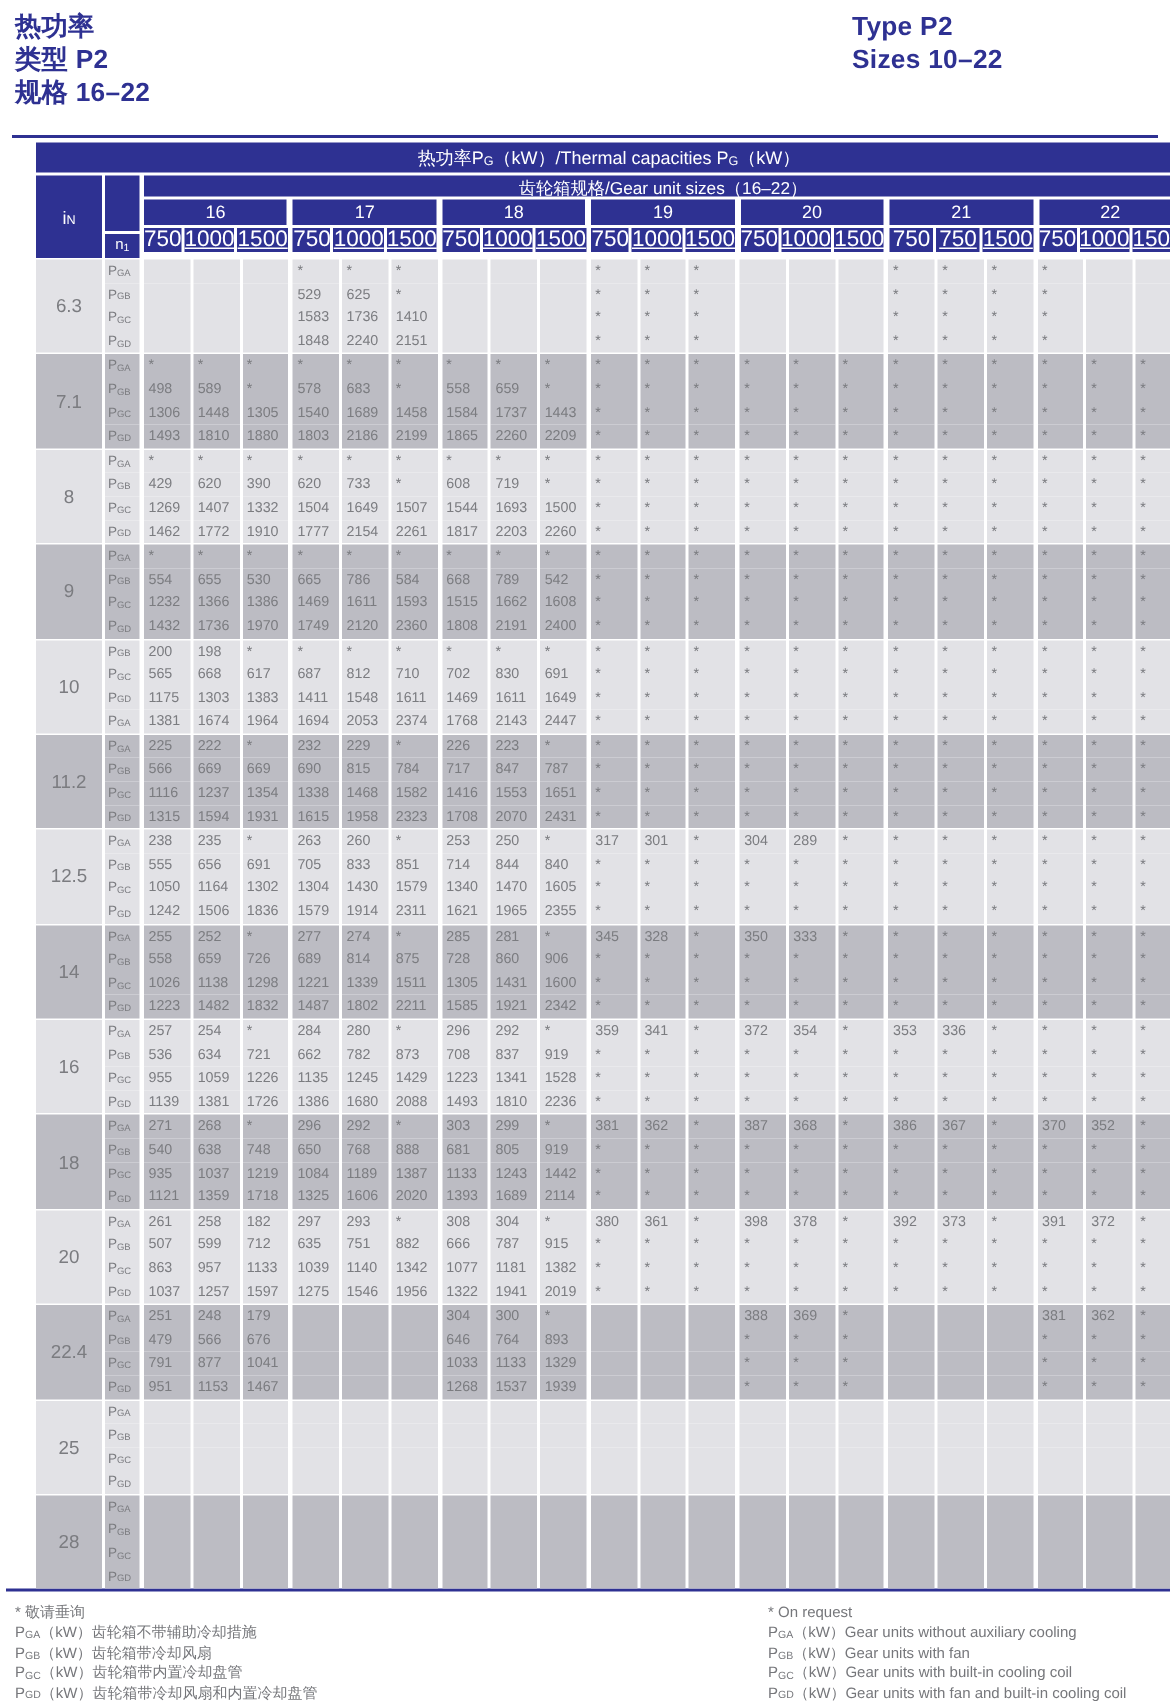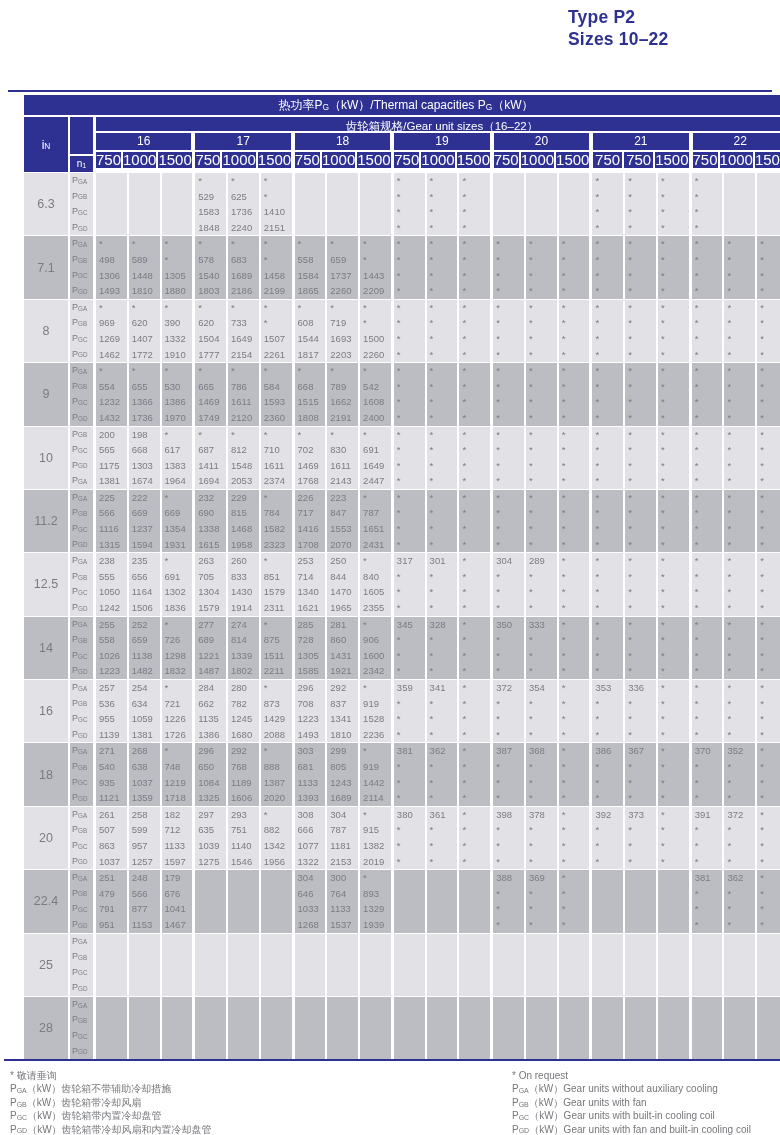--- a/index.html
+++ b/index.html
@@ -21,21 +21,21 @@
   .h-in{width:44px;flex:none;background:var(--navy);color:#fff;display:flex;align-items:center;justify-content:center;font-size:12px;}
   .h-col2{width:23px;flex:none;margin-left:2px;display:flex;flex-direction:column;}
   .h-blank{height:37px;background:var(--navy);margin-bottom:2px;}
   .h-n1{height:16px;background:var(--navy);color:#fff;font-size:10px;text-align:center;line-height:16px;}
   .h-right{flex:1;margin-left:3px;min-width:0;}
   .ghdr{height:14px;line-height:18px;background:var(--navy);color:#fff;text-align:center;font-size:11.5px;margin-bottom:2px;}
   .hrow{display:flex;}
   .hrow.sizes{margin-bottom:2px;}
   .grp{flex:1 1 0;margin-left:4px;display:flex;min-width:0;}
   .grp:first-child{margin-left:0;}
-  .grp > div + div{margin-left:2px;}
+  .grp > div + div{margin-left:2px;text-decoration:underline;}
   .size{flex:1 1 0;height:17px;line-height:17px;background:var(--navy);color:#fff;text-align:center;font-size:12px;}
   .speed{flex:1 1 0;height:16px;line-height:16px;background:var(--navy);color:#fff;text-align:center;font-size:15px;}
   
   .tbody{margin-top:1px;}
   .block{display:flex;border-top:1px solid #fff;}
   .block:first-child{border-top:none;}
   .in-cell{width:44px;flex:none;display:flex;align-items:center;justify-content:center;font-size:12.5px;color:var(--txt);}
   .block.light .in-cell,.block.light .lb,.block.light .c{background:var(--light);}
   .block.dark .in-cell,.block.dark .lb,.block.dark .c{background:var(--dark);}
   .rws{flex:1;margin-left:2px;min-width:0;}
@@ -51,20 +51,25 @@
   .fn-left{left:10px;}
   .fn-right{left:512px;}
   .fn-line{line-height:12.4px;white-space:nowrap;}
   .fn-line.first{margin-bottom:1px;}
 </style>
 </head>
 <body>
 
 <div class="page">
 
+  <div class="title-col title-left">
+    <div class="title-line">热功率</div>
+    <div class="title-line">类型 P2</div>
+    <div class="title-line">规格 16–22</div>
+  </div>
   <div class="title-col title-right">
     <div class="title-line">Type P2</div>
     <div class="title-line">Sizes 10–22</div>
   </div>
 
   <div class="rule"></div>
 
   <div class="tbl" id="tbl">
       <div class="cap">热功率P<span class="sub">G</span>（kW）/Thermal capacities P<span class="sub">G</span>（kW）</div>
       <div class="hgrid">
@@ -489,21 +494,21 @@
               </div>
               <div class="g">
                 <div class="c">*</div>
                 <div class="c">*</div>
                 <div class="c">*</div>
               </div>
             </div>
             <div class="r">
               <div class="lb">P<span class="sub">GB</span></div>
               <div class="g">
-                <div class="c">969</div>
+                <div class="c">429</div>
                 <div class="c">620</div>
                 <div class="c">390</div>
               </div>
               <div class="g">
                 <div class="c">620</div>
                 <div class="c">733</div>
                 <div class="c">*</div>
               </div>
               <div class="g">
                 <div class="c">608</div>
@@ -1832,21 +1837,21 @@
                 <div class="c">1257</div>
                 <div class="c">1597</div>
               </div>
               <div class="g">
                 <div class="c">1275</div>
                 <div class="c">1546</div>
                 <div class="c">1956</div>
               </div>
               <div class="g">
                 <div class="c">1322</div>
-                <div class="c">2153</div>
+                <div class="c">1941</div>
                 <div class="c">2019</div>
               </div>
               <div class="g">
                 <div class="c">*</div>
                 <div class="c">*</div>
                 <div class="c">*</div>
               </div>
               <div class="g">
                 <div class="c">*</div>
                 <div class="c">*</div>

